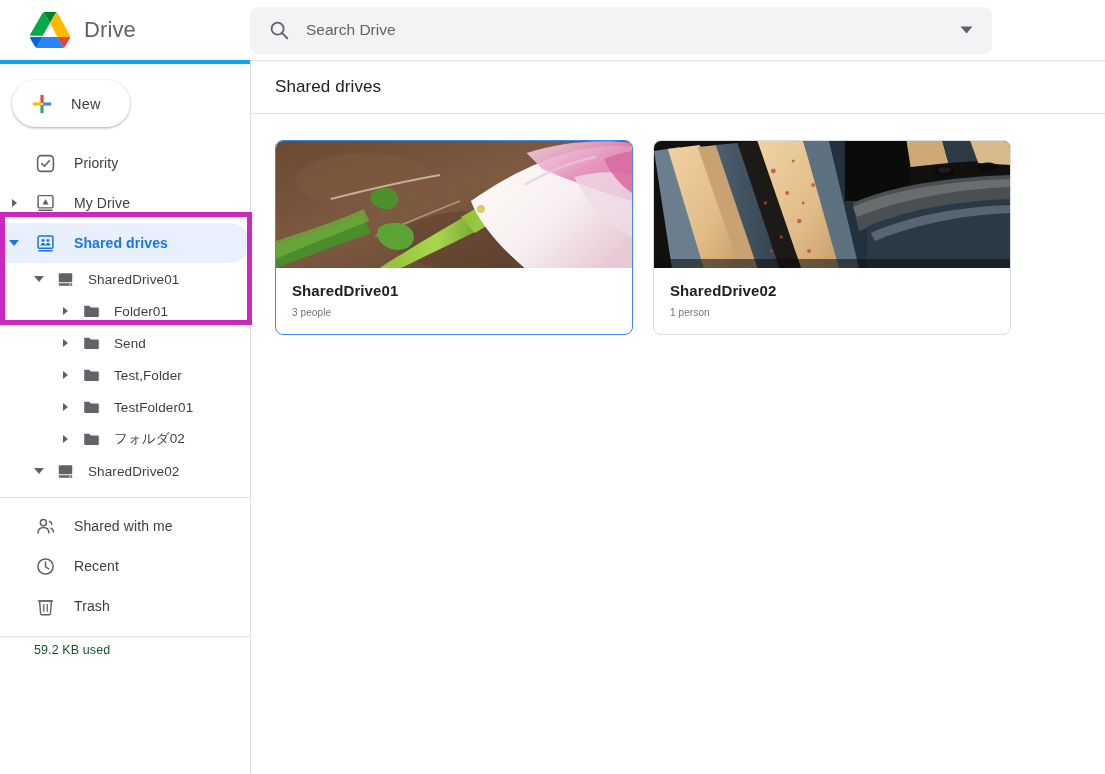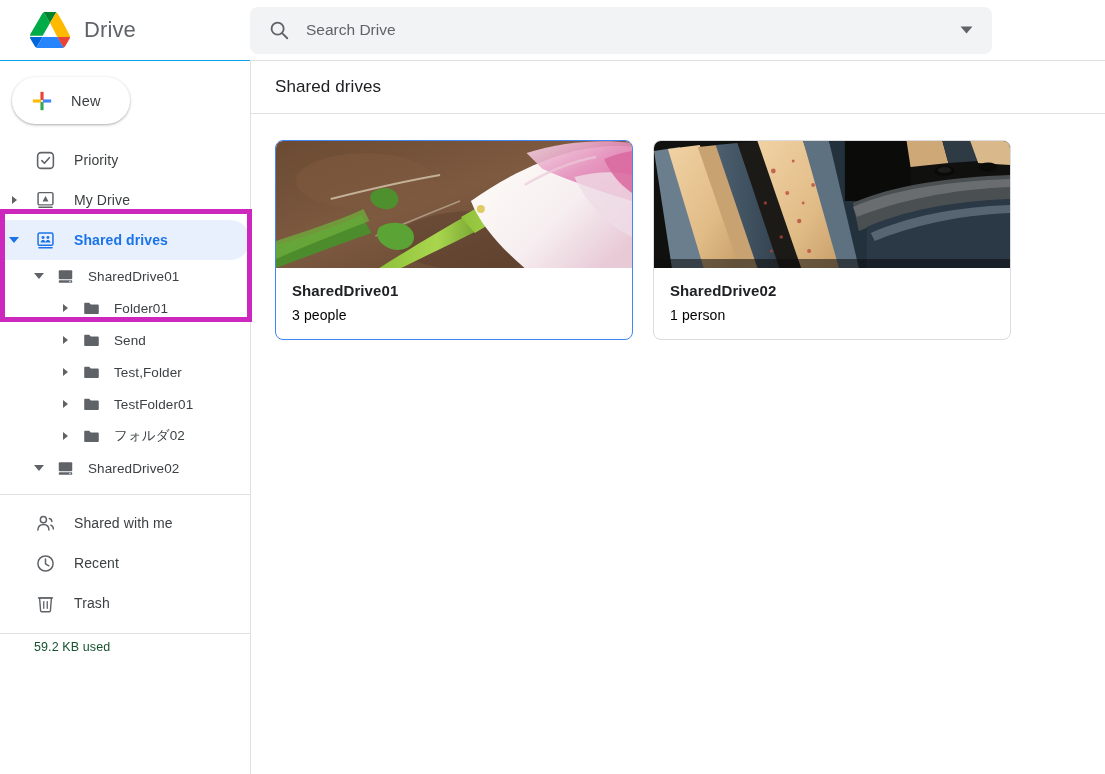--- a/index.html
+++ b/index.html
@@ -89,21 +89,21 @@
   }
 
   
   .sidebar {
     width: 250px;
     min-width: 250px;
     background: #ffffff;
     position: relative;
     display: flex;
     flex-direction: column;
-    border-top: 1px solid #0ea5e9;
+    border-top: 4px solid #0ea5e9;
   }
   .new-btn-wrap { padding: 16px 0 10px 12px; }
   .new-btn {
     width: 118px;
     height: 47px;
     border-radius: 24px;
     background: #ffffff;
     border: none;
     box-shadow: 0 1px 3px rgba(60,64,67,.30), 0 1px 2px rgba(60,64,67,.15);
     display: flex;
@@ -267,22 +267,22 @@
     padding: 14px 16px 16px 16px;
   }
   .card-name {
     font-size: 15px;
     color: #202124;
     font-weight: bold;
     letter-spacing: .1px;
     margin-bottom: 8px;
   }
   .card-sub {
-    font-size: 14px;
-    color: #000000;
+    font-size: 10px;
+    color: #737373;
     letter-spacing: .1px;
   }
 </style>
 </head>
 <body>
 
 <div id="app">
 
   <div class="topbar">
     <div class="brand">

